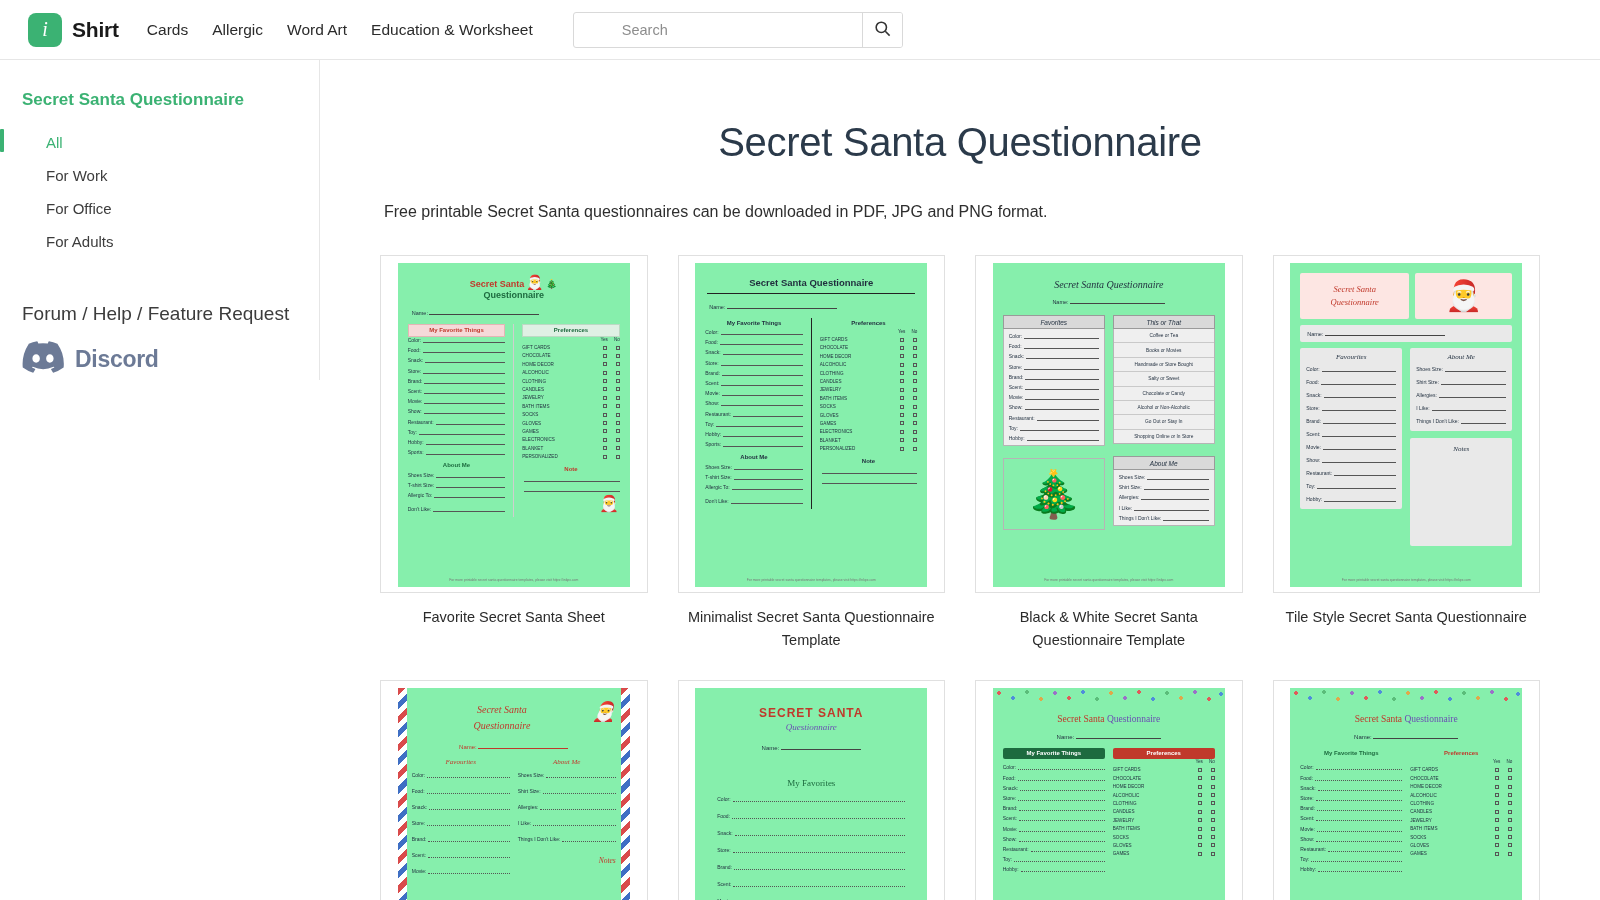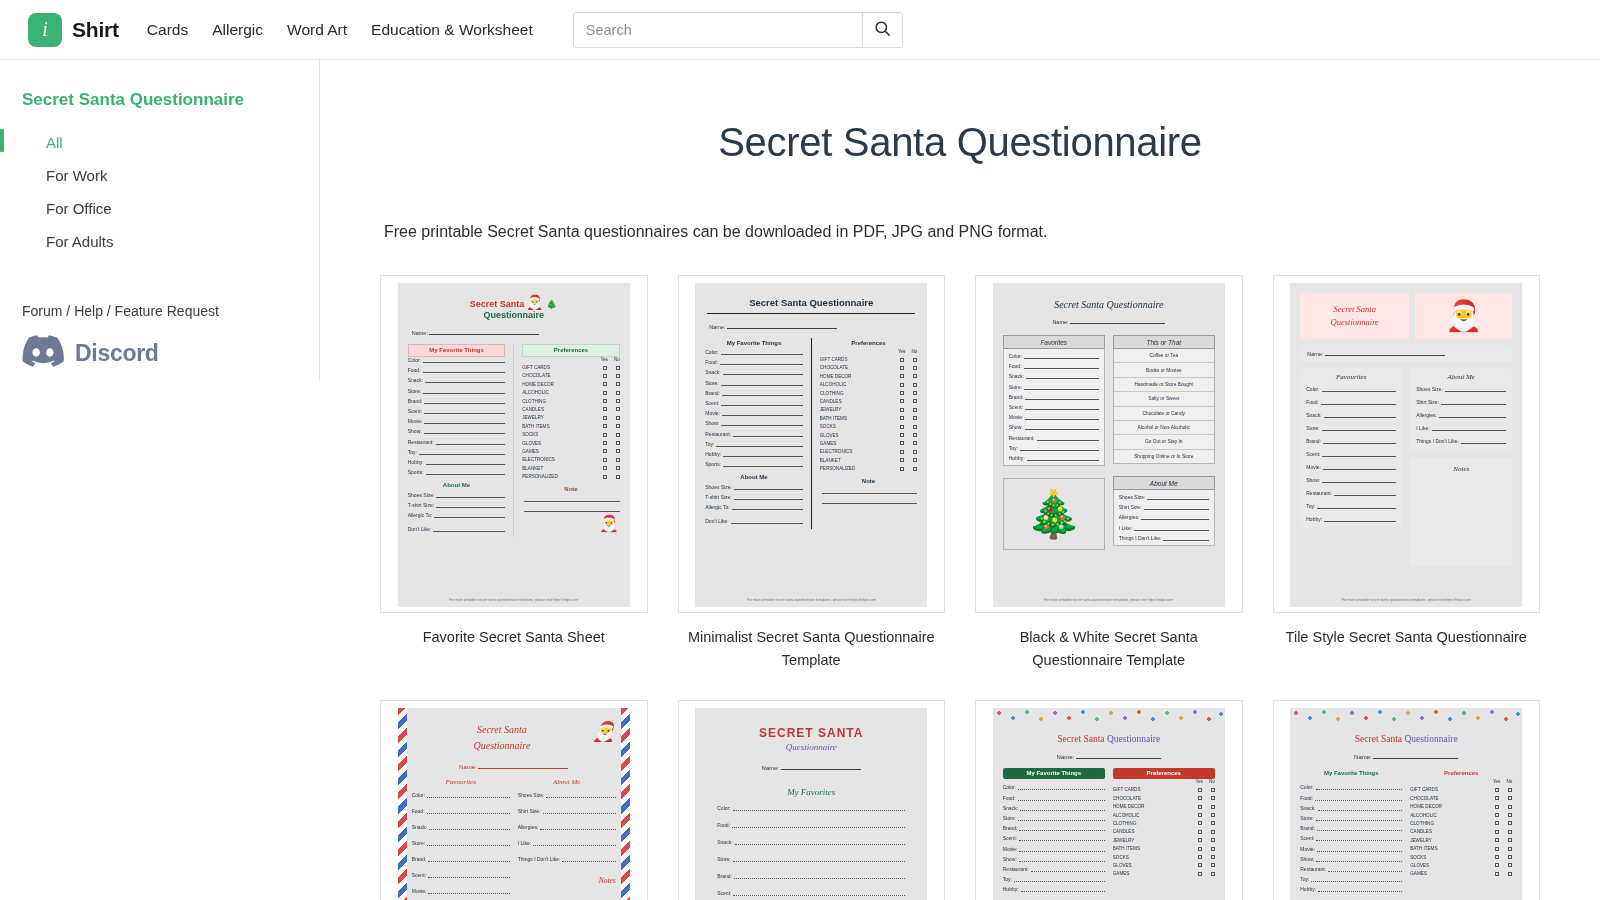--- a/index.html
+++ b/index.html
@@ -59,20 +59,21 @@
   .search-wrap {
     margin-left: 40px;
     display: flex;
     align-items: stretch;
     height: 36px;
     width: 330px;
     border: 1px solid #d9d9d9;
     border-radius: 3px;
     overflow: hidden;
     background: #fff;
+    padding-left: 36px;
   }
   .search-input {
     flex: 1;
     border: none;
     outline: none;
     padding: 0 12px;
     font-size: 14.5px;
     color: #333;
     font-family: "Liberation Sans", sans-serif;
     background: #fff;
@@ -127,21 +128,21 @@
     width: 4px; height: 23px;
     background: #3bb273;
     border-radius: 1px;
   }
 
   .side-footer {
     margin-top: 45px;
     padding-left: 22px;
   }
   .forum-line {
-    font-size: 14px;
+    font-size: 19px;
     color: #3c3c3c;
     margin-bottom: 16px;
   }
   .forum-line a { color: #3c3c3c; text-decoration: none; cursor: pointer; }
   .discord {
     display: flex;
     align-items: center;
     gap: 11px;
     cursor: pointer;
   }
@@ -162,21 +163,21 @@
     text-align: center;
     font-size: 40px;
     font-weight: normal;
     color: #2b3a4a;
     margin: 24px 0 0 0;
     letter-spacing: -0.3px;
   }
   .page-sub {
     font-size: 16px;
     color: #2e2e2e;
-    margin: 58px 0 0 4px;
+    margin: 38px 0 0 4px;
   }
 
   .grid {
     display: grid;
     grid-template-columns: repeat(4, 1fr);
     column-gap: 30px;
     row-gap: 4px;
     margin-top: 34px;
   }
   .card { width: 100%; }
@@ -196,21 +197,21 @@
     color: #2b2b2b;
     margin: 13px 6px 24px 6px;
     line-height: 1.6;
     cursor: pointer;
   }
 
   
   .sheet {
     width: 232px;
     height: 324px;
-    background: #e5e5e5;
+    background: #86efac;
     position: relative;
     font-size: 5px;
     overflow: hidden;
   }
   .sheet .st {
     text-align: center;
     font-weight: bold;
     padding-top: 11px;
   }
   .sheet .name-row {
@@ -1094,21 +1095,21 @@
         <div class="thumb">
           <div class="sheet">
             <div style="text-align:center;padding-top:18px">
               <div style="color:#c0392b;font-size:12px;font-weight:bold;letter-spacing:1px">SECRET SANTA</div>
               <div style="color:#6a4fb3;font-family:'Liberation Serif',serif;font-style:italic;font-size:9px;margin-top:2px">Questionnaire</div>
             </div>
             <div style="text-align:center;font-size:6px;margin-top:12px">
               <span>Name:</span>
               <span class="rule" style="width:80px"></span>
             </div>
-            <div style="text-align:center;color:#1d6b3f;font-family:'Liberation Serif',serif;font-style:italic;font-size:9px;margin-top:16px">My Favorites</div>
+            <div style="text-align:center;color:#1d6b3f;font-family:'Liberation Serif',serif;font-size:9px;margin-top:27px">My Favorites</div>
             <div style="margin:8px 22px 0 22px">
               <div class="fld" style="margin-bottom:11px">
                   <span>Color:</span>
                   <i class="ln" style="border-bottom-style:dotted"></i>
                 </div>
               <div class="fld" style="margin-bottom:11px">
                   <span>Food:</span>
                   <i class="ln" style="border-bottom-style:dotted"></i>
                 </div>
               <div class="fld" style="margin-bottom:11px">

